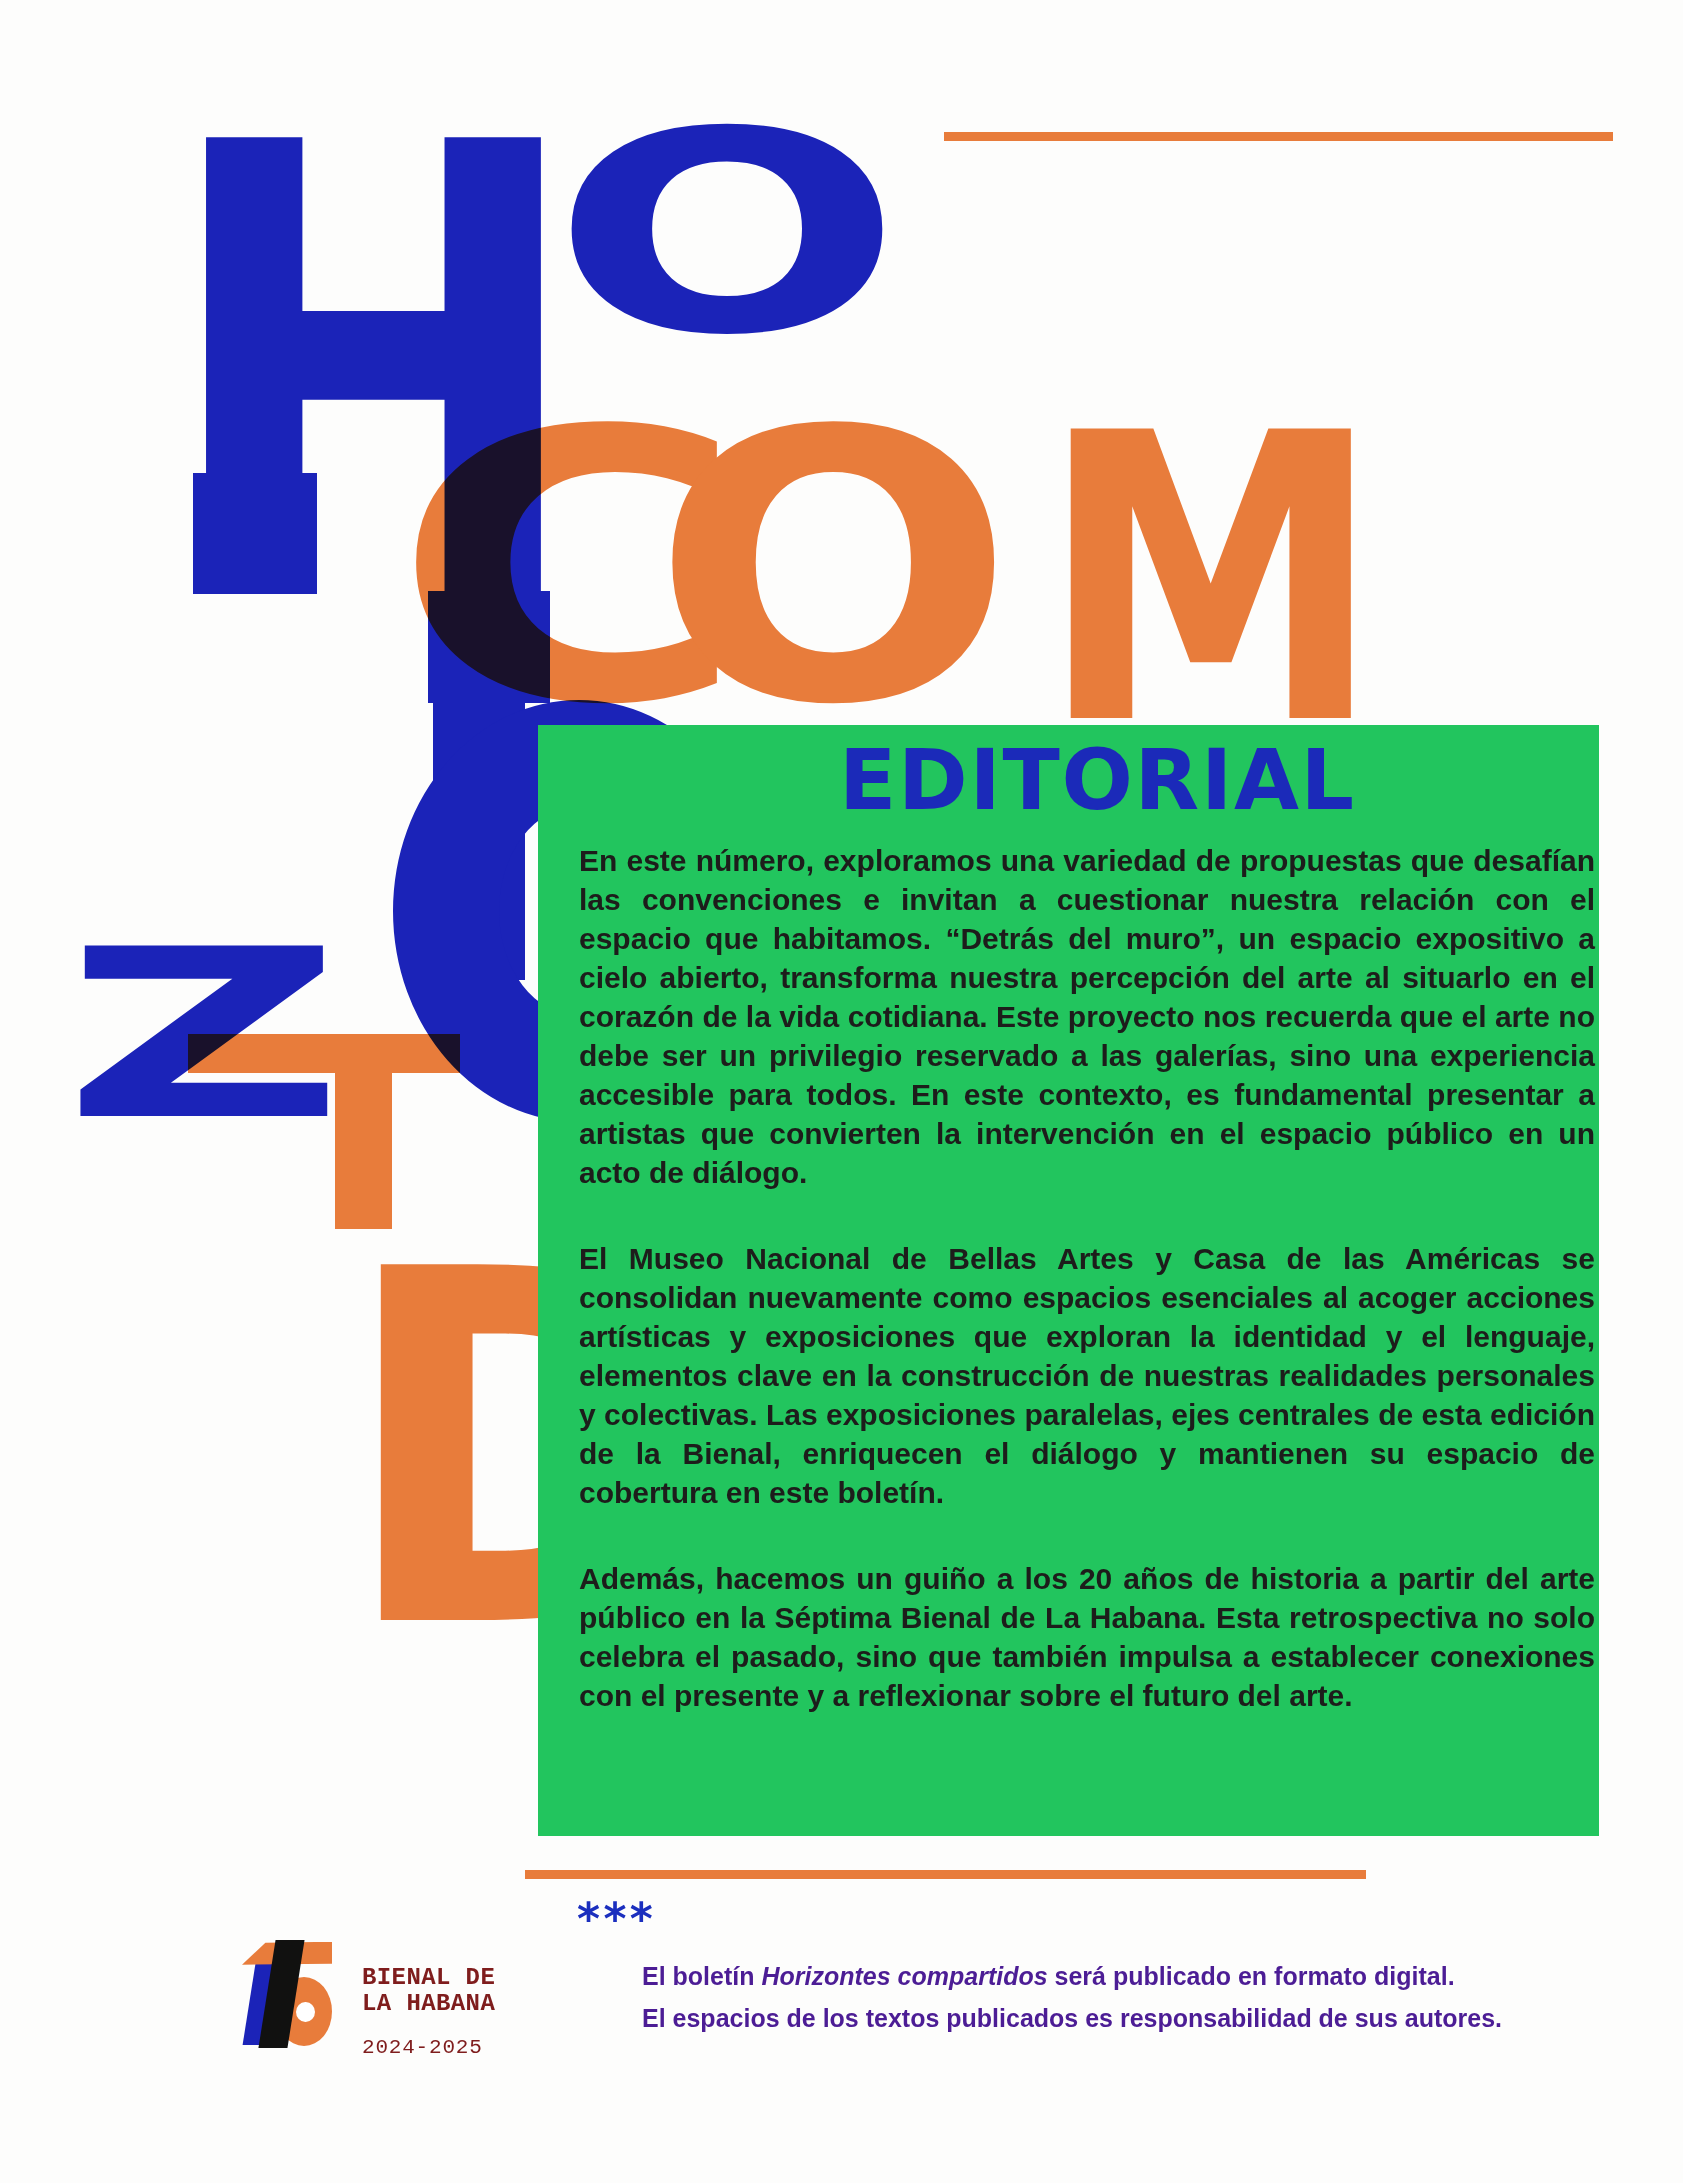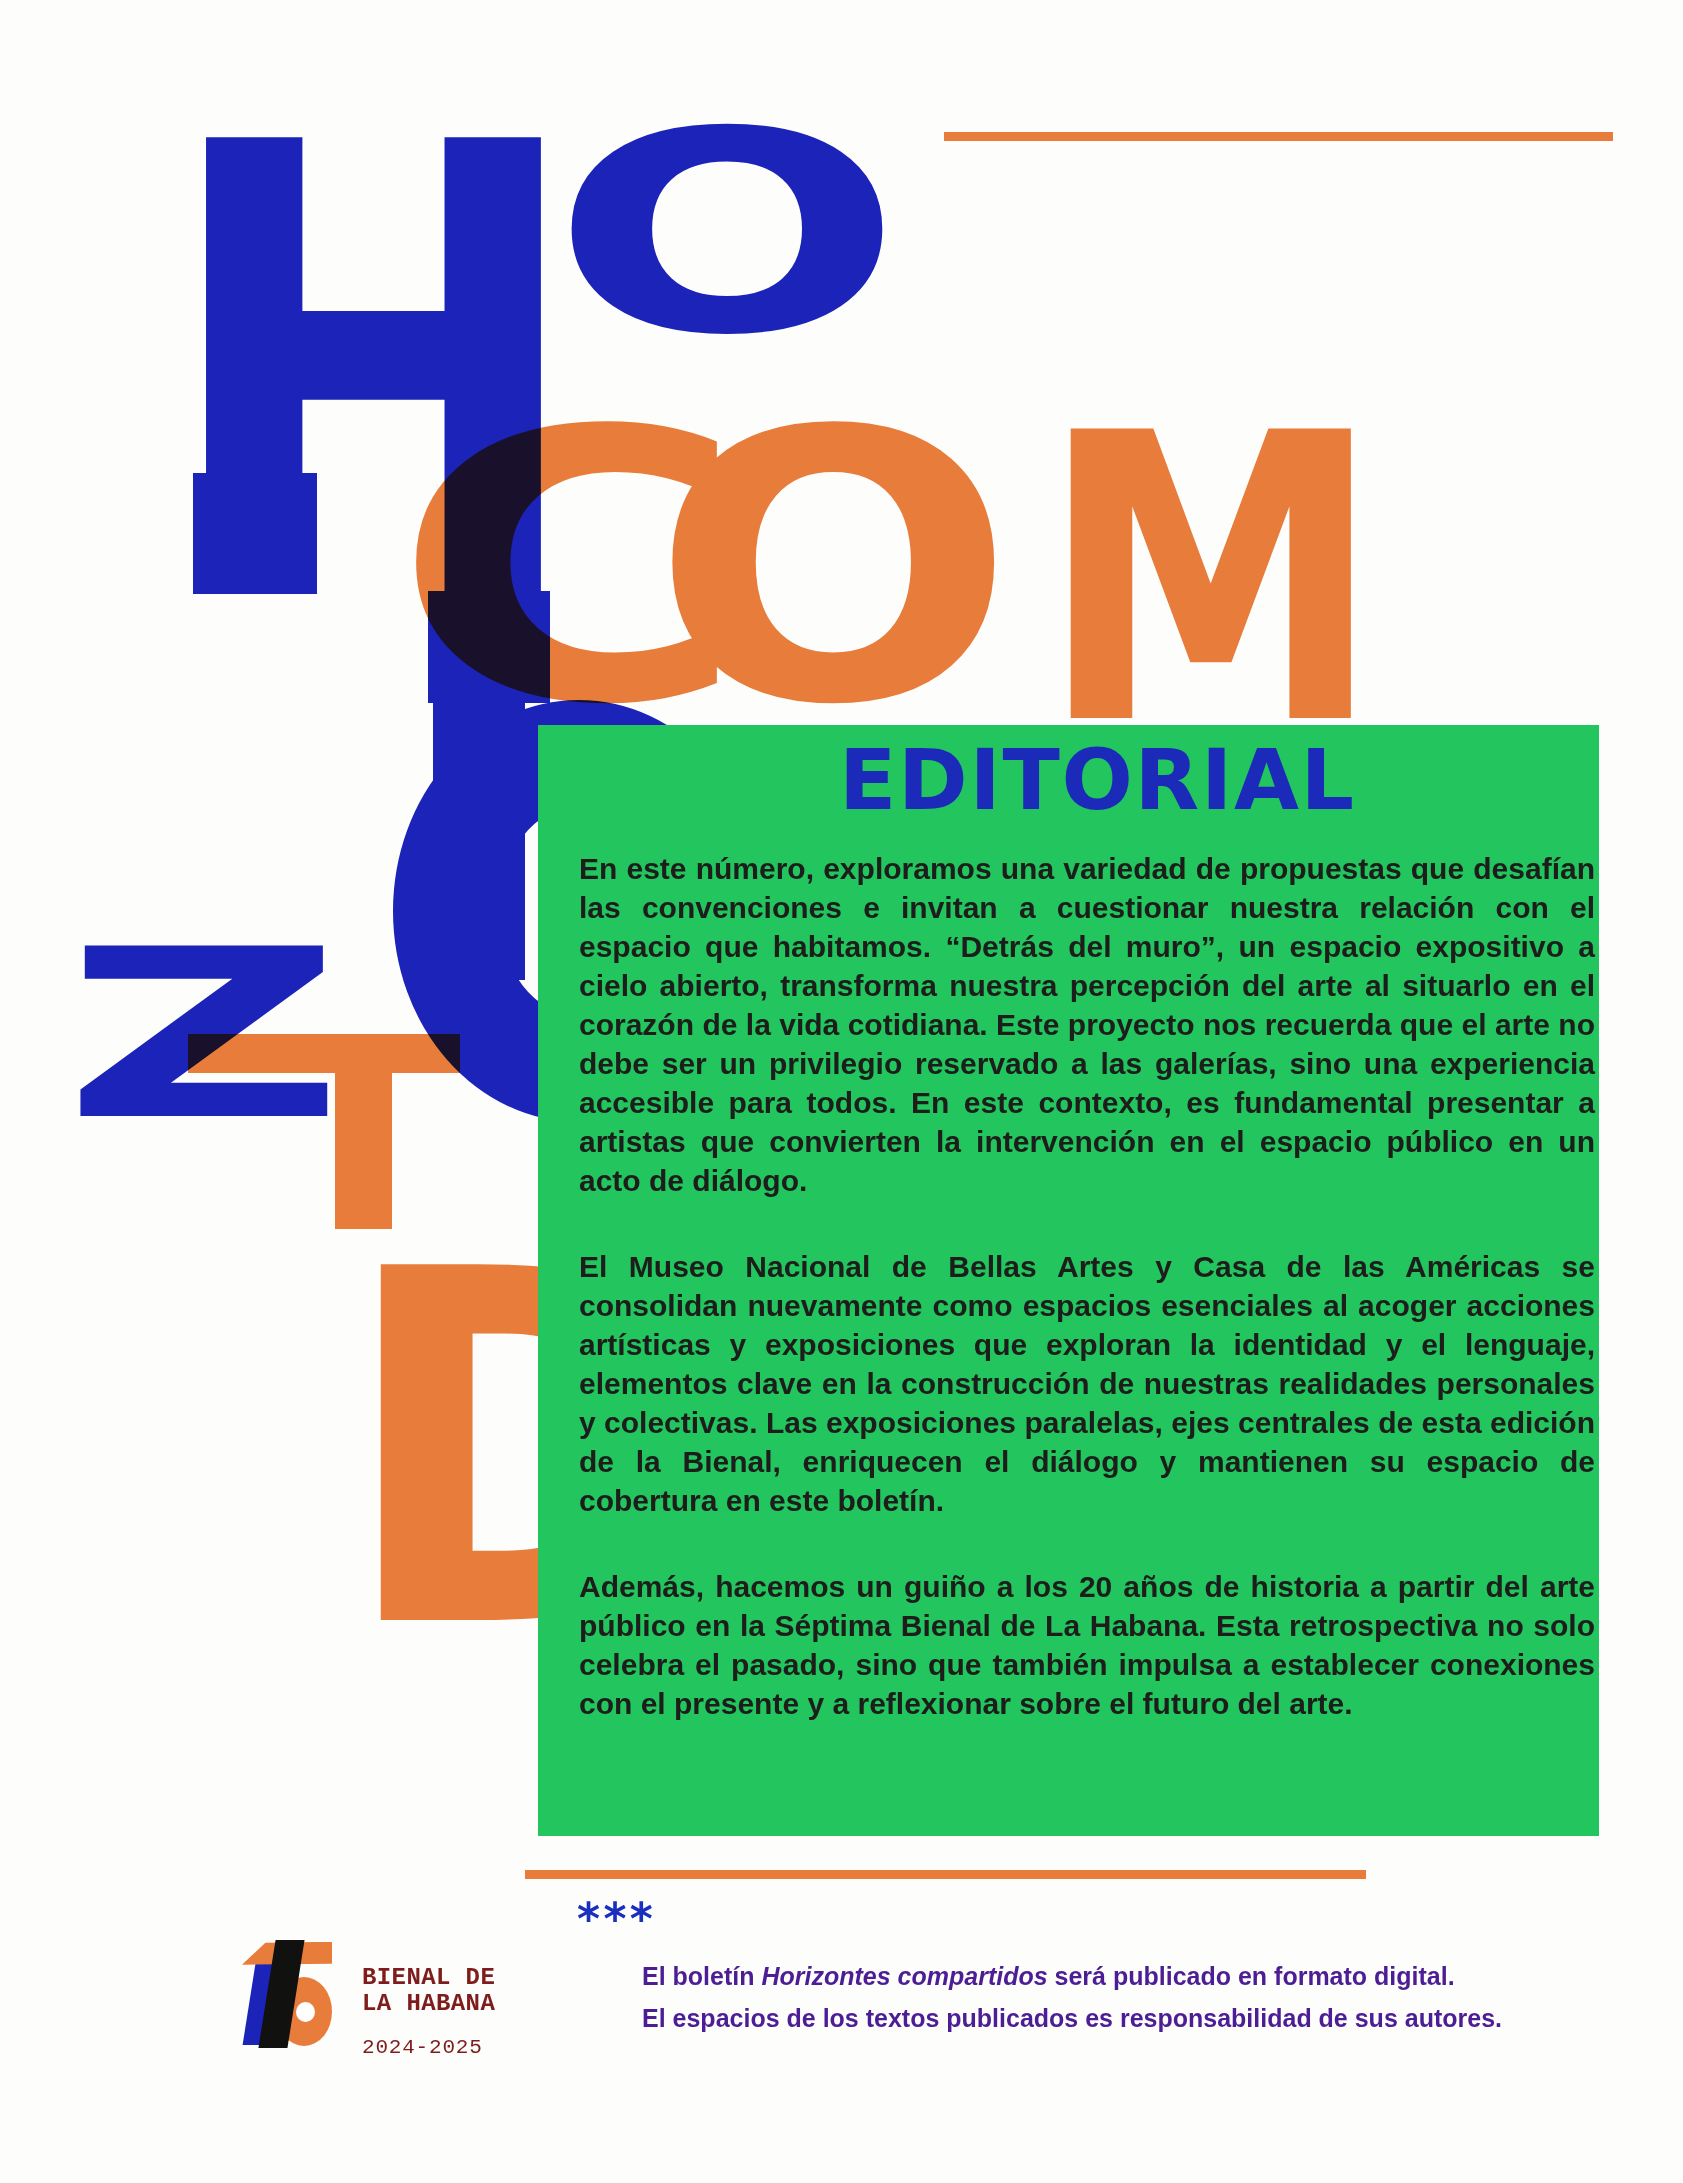--- a/index.html
+++ b/index.html
@@ -48,21 +48,21 @@
   .panel-heading{
     position:absolute;left:301px;top:6px;
     font-family:"DejaVu Sans", sans-serif;
     font-size:84px;font-weight:700;letter-spacing:1.7px;color:#1B2AB9;
   }
   .body-copy{
     position:absolute;left:41px;top:112px;width:1016px;
     font-size:30px;line-height:39px;font-weight:600;color:#1D1D1B;
     text-align:justify;
   }
-  .body-copy p{margin:12px 0 47px 0;}
+  .body-copy p{margin:4px 0 47px 0;}
   
   .stars{
     position:absolute;z-index:6;left:577px;top:1893px;
     font-size:44px;font-weight:700;letter-spacing:3.4px;color:#1B2FBE;
     font-family:"DejaVu Sans", sans-serif;
   }
   .foot-notes{
     position:absolute;z-index:6;left:642px;top:1943px;
     font-size:25px;line-height:42px;font-weight:700;color:#4c1d95;
     white-space:nowrap;

